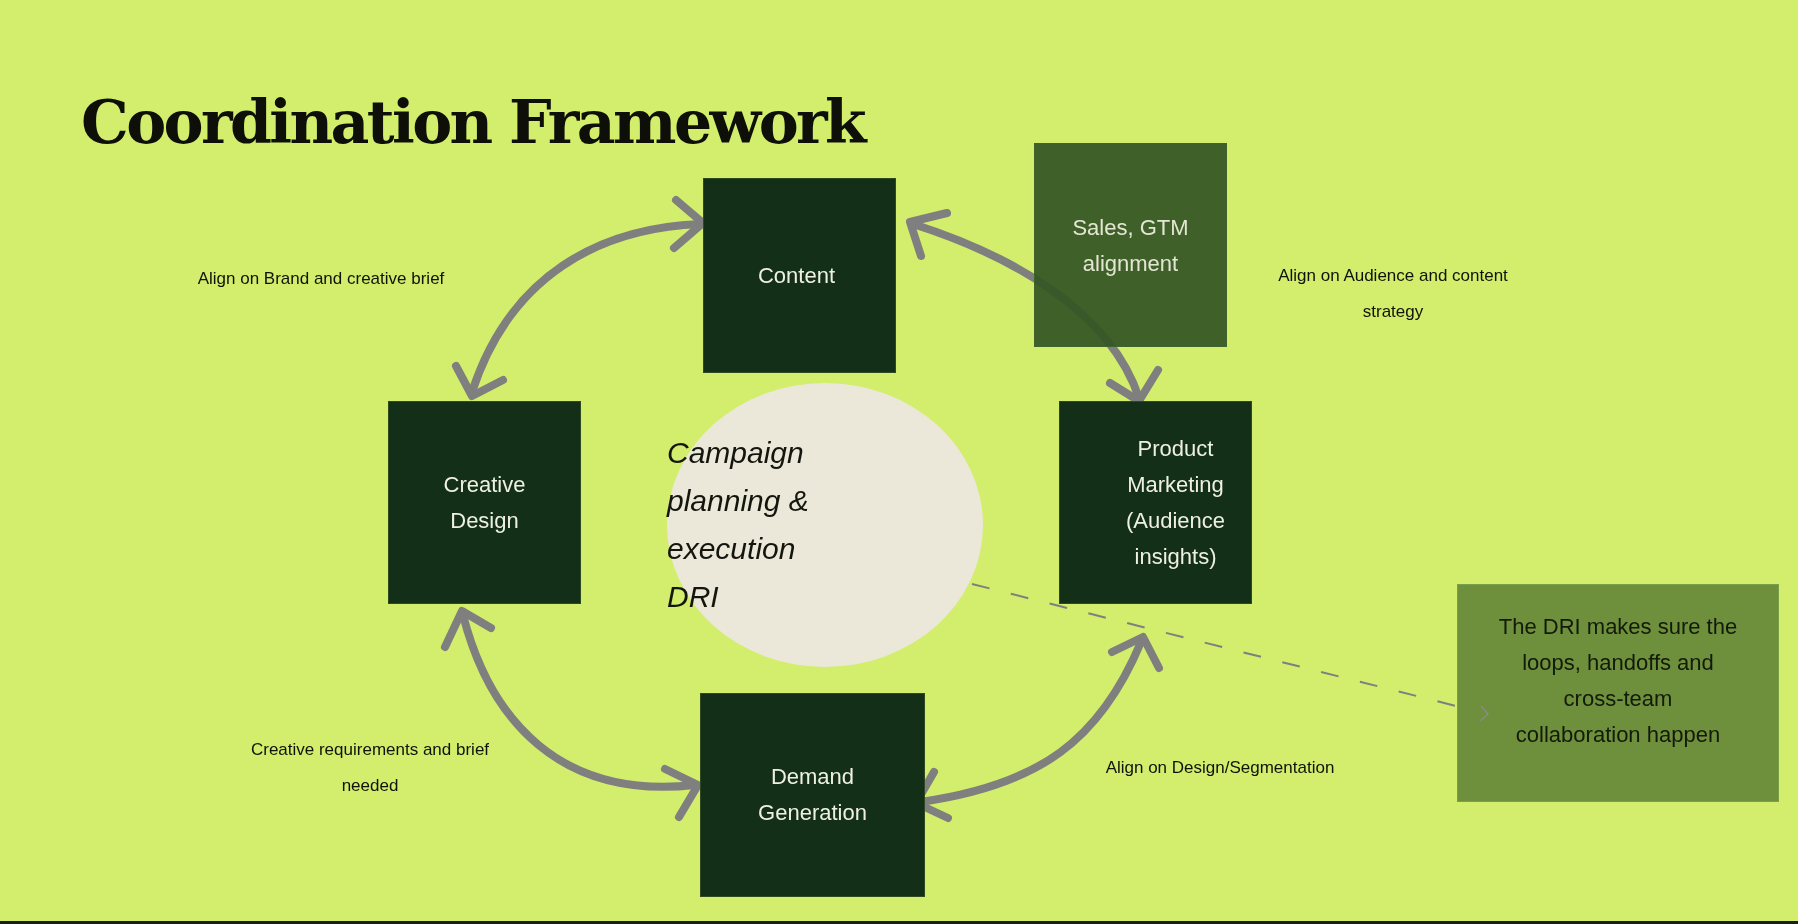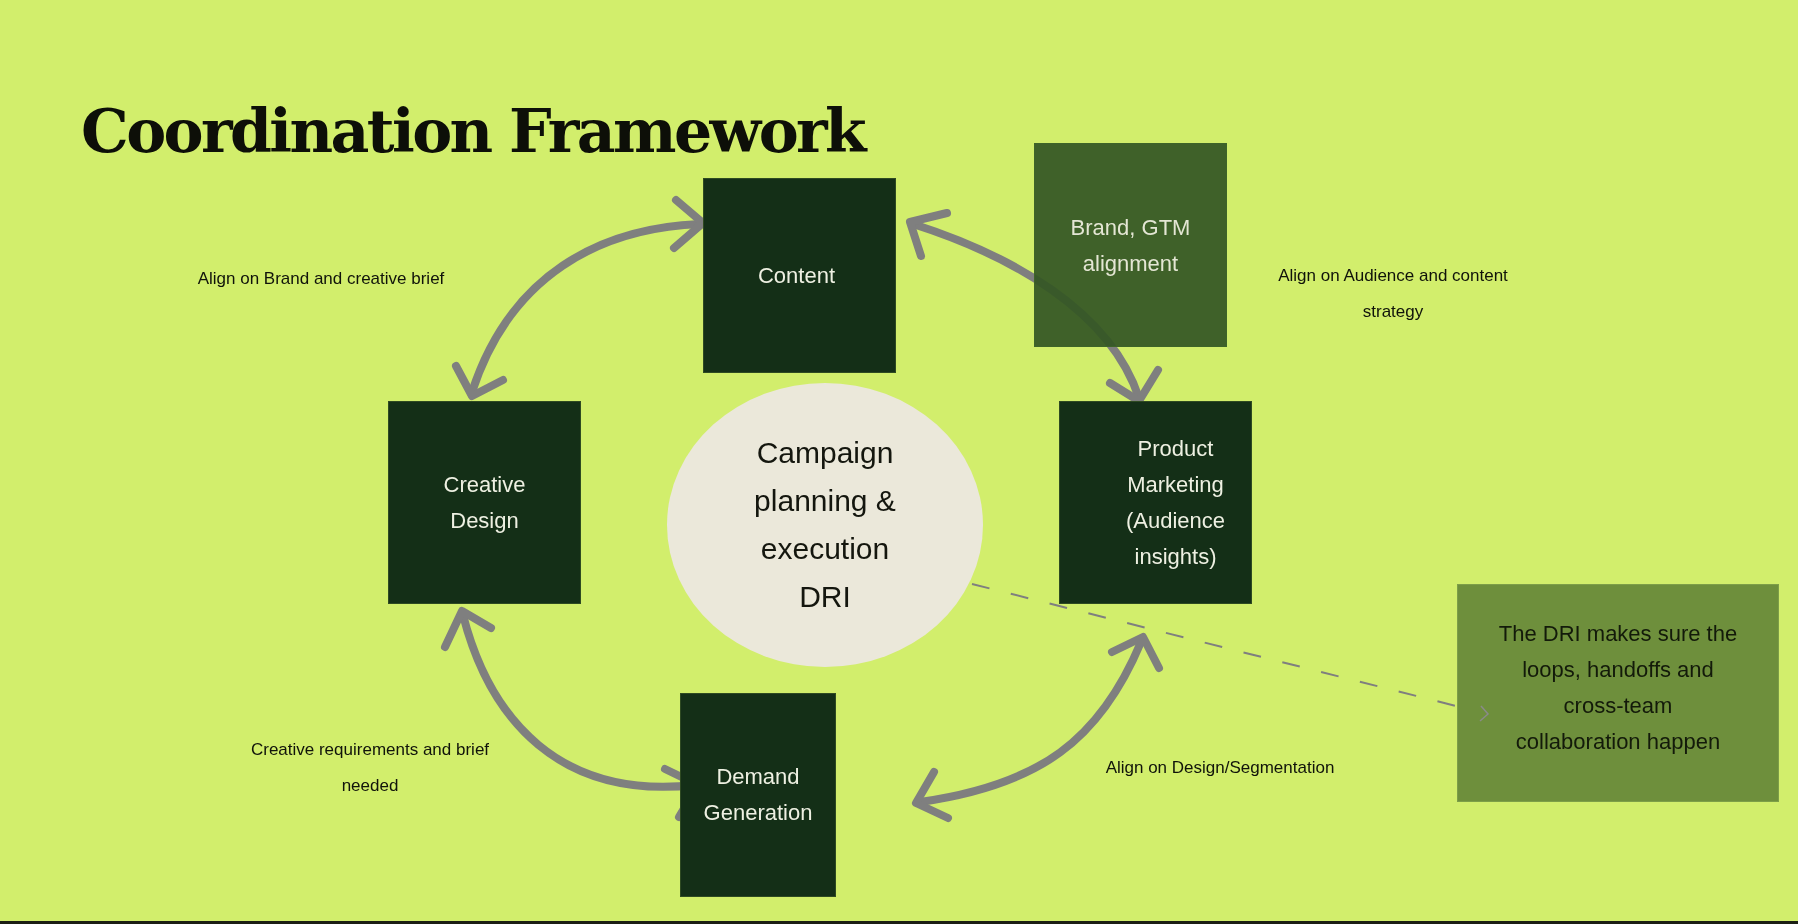--- a/index.html
+++ b/index.html
@@ -4,41 +4,41 @@
 <style>
   html, body { margin: 0; padding: 0; }
   body {
     width: 1798px; height: 924px; overflow: hidden;
     background: #d2ee6c;
     position: relative;
     font-family: "Liberation Sans", "DejaVu Sans", sans-serif;
   }
   .bottom-bar { position: absolute; left: 0; top: 921px; width: 1798px; height: 3px; background: #1c1f14; }
   .title {
-    position: absolute; left: 81px; top: 93px;
+    position: absolute; left: 81px; top: 84px;
     font-family: "DejaVu Serif", "Liberation Serif", serif;
     font-weight: bold; font-size: 60px; line-height: 76px;
     color: #0d0f08; letter-spacing: -2.6px; white-space: nowrap;
   }
   svg.diagram { position: absolute; left: 0; top: 0; }
   .box {
     position: absolute; display: flex; align-items: center; justify-content: center;
     text-align: center; color: #eef0e2; font-size: 22px; line-height: 36px;
     box-sizing: border-box; padding: 0 12px;
   }
   .box.dark { background: #142f17; border: 1px solid #2f4a22; }
   .box.sales { background: rgba(52, 86, 36, 0.93); color: #e4e6d4; border: 1px solid #3e6429; }
   .box.note { background: #6e8f3c; color: #131a0a; border: 1px solid #7d9e48; font-size: 22px; line-height: 36px; padding: 0 20px; }
   .label {
     position: absolute; text-align: center; color: #10130a;
     font-size: 17px; line-height: 36px; white-space: pre-line;
   }
   .hub-text {
-    position: absolute; text-align: center; color: #14160e;
-    font-size: 30px; line-height: 48px; white-space: pre-line;
+    position: absolute; text-align: left; color: #14160e;
+    font-size: 30px; line-height: 48px; white-space: pre-line; font-style: italic;
   }
 </style>
 </head>
 <body>
 
 <div class="title">Coordination Framework</div>
 
 <svg class="diagram" width="1798" height="924" viewBox="0 0 1798 924">
   <g fill="none" stroke="#7f7f7f" stroke-width="8" stroke-linecap="round" stroke-linejoin="round">
 
@@ -83,46 +83,46 @@
 Design</span>
 </div>
 
 <div class="box dark" style="left:1059px;top:401px;width:193px;height:203px;">
   <span style="white-space:pre-line;margin-left:40px;">Product
 Marketing
 (Audience
 insights)</span>
 </div>
 
-<div class="box dark" style="left:680px;top:693px;width:156px;height:204px;">
+<div class="box dark" style="left:700px;top:693px;width:225px;height:204px;">
   <span style="white-space:pre-line;">Demand
 Generation</span>
 </div>
 
 <div class="box sales" style="left:1034px;top:143px;width:193px;height:204px;align-items:flex-start;padding-top:66px;">
-  <span style="white-space:pre-line;">Brand, GTM
+  <span style="white-space:pre-line;">Sales, GTM
 alignment</span>
 </div>
 
 <div class="hub-text" style="left:667px;top:429px;width:316px;">Campaign
 planning &amp;
 execution
 DRI</div>
 
 <div class="label" style="left:135px;top:261px;width:372px;">Align on Brand and creative brief</div>
 
 <div class="label" style="left:1213px;top:258px;width:360px;">Align on Audience and content
 strategy</div>
 
 <div class="label" style="left:180px;top:732px;width:380px;">Creative requirements and brief
 needed</div>
 
 <div class="label" style="left:1050px;top:750px;width:340px;">Align on Design/Segmentation</div>
 
-<div class="box note" style="left:1457px;top:584px;width:322px;height:218px;align-items:flex-start;padding-top:31px;">
+<div class="box note" style="left:1457px;top:584px;width:322px;height:218px;align-items:flex-start;padding-top:24px;">
   <span style="white-space:pre-line;">The DRI makes sure the
 loops, handoffs and
 cross-team
 collaboration happen</span>
 </div>
 
 <svg style="position:absolute;left:0;top:0;pointer-events:none;" width="1798" height="924" viewBox="0 0 1798 924">
   <path d="M1481 706 L 1488 714 L 1480 721" fill="none" stroke="#8a8a8a" stroke-width="1.5"></path>
 </svg>
 

